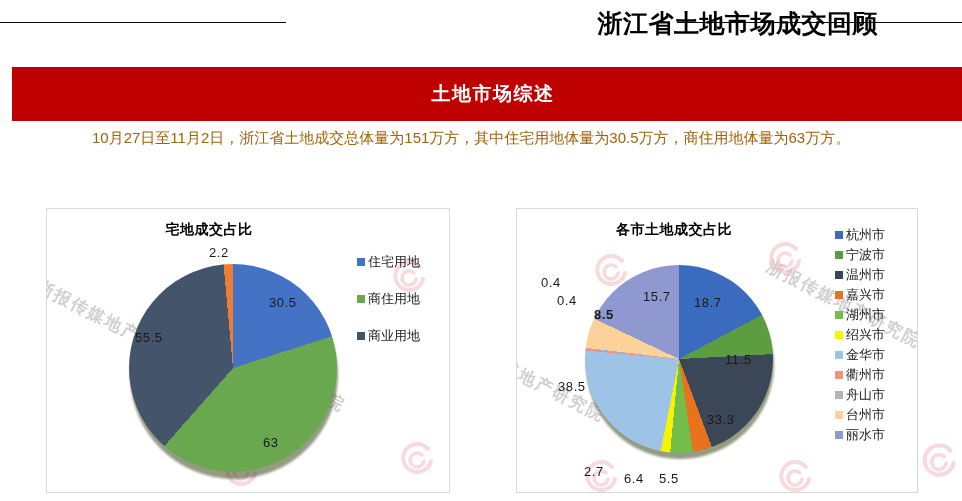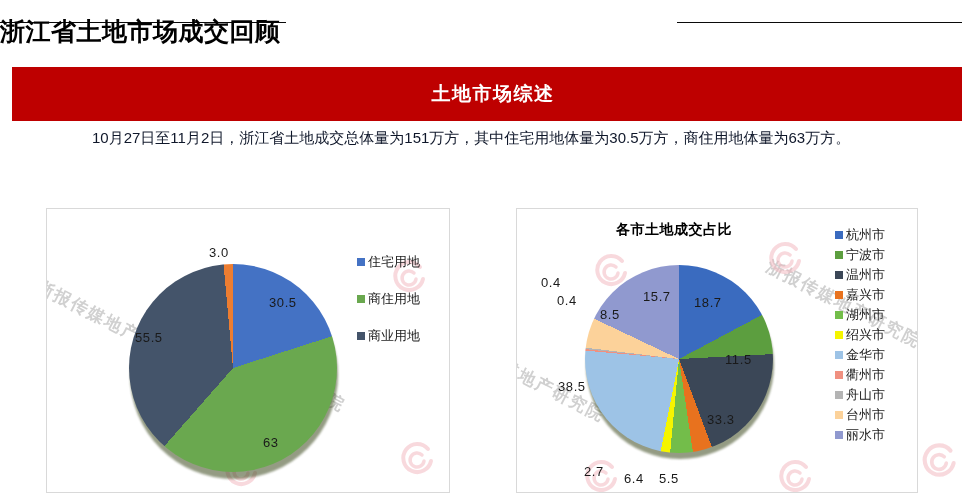--- a/index.html
+++ b/index.html
@@ -25,23 +25,23 @@
   .header-rule {
     position: absolute;
     top: 22px;
     height: 0;
     border-top: 1.6px solid #0a0a0a;
   }
   .header-rule.left  { left: 0px;   width: 286px; }
   .header-rule.right { left: 677px; width: 285px; }
   .page-title {
     position: absolute;
-    left: 0; top: 14px;
+    left: 0; top: 6px;
     width: 878px;
-    text-align: left;
+    text-align: right;
     font-size: 25px;
     font-weight: bold;
     letter-spacing: 0.5px;
     line-height: 34px;
     white-space: nowrap;
   }
 
   
   .banner {
     position: absolute;
@@ -59,21 +59,21 @@
     letter-spacing: 1.5px;
   }
 
   
   .intro {
     position: absolute;
     left: 92px; top: 124px;
     width: 800px;
     font-size: 15px;
     line-height: 28px;
-    color: #0f172a;
+    color: #a16207;
     text-align: justify;
   }
 
   
   .chart-box {
     position: absolute;
     top: 208px;
     height: 283px;
     background: #ffffff;
     border: 1px solid #d9d9d9;
@@ -170,20 +170,21 @@
 </div>
 
 <div class="banner">
   <span class="banner-title">土地市场综述</span>
 </div>
 
 <div class="intro">10月27日至11月2日，浙江省土地成交总体量为151万方，其中住宅用地体量为30.5万方，商住用地体量为63万方。</div>
 
 <div class="chart-box left">
 
+  <div class="chart-title">宅地成交占比</div>
 
   <div class="wm-text" style="left:-4px; top:66px; transform:rotate(27deg); transform-origin:left top;">浙报传媒地产研究院</div>
   <div class="wm-text" style="left:150px; top:110px; transform:rotate(27deg); transform-origin:left top;">浙报传媒地产研究院</div>
   <svg class="wm-logo" style="left:196px; top:62px;" width="44" height="44" viewBox="0 0 44 44">
     <path d="M33 12 A14 14 0 1 0 36 24" stroke="#f2b5bd" stroke-width="4" fill="none" stroke-linecap="round"></path>
     <path d="M27 18 A7 7 0 1 0 29 24" stroke="#f2b5bd" stroke-width="3.5" fill="none" stroke-linecap="round"></path>
   </svg>
   <svg class="wm-logo" style="left:172px; top:240px;" width="44" height="44" viewBox="0 0 44 44">
     <path d="M33 12 A14 14 0 1 0 36 24" stroke="#f2b5bd" stroke-width="4" fill="none" stroke-linecap="round"></path>
     <path d="M27 18 A7 7 0 1 0 29 24" stroke="#f2b5bd" stroke-width="3.5" fill="none" stroke-linecap="round"></path>
@@ -200,21 +201,21 @@
   <div class="pie-wrap" style="left:82px; top:55px; width:212px; height:216px;">
     <div class="pie-shadow" style="left:1px; top:7px; width:208px; height:208px;"></div>
     <div class="pie" style="left:0px; top:0px; width:208px; height:208px;
                 background: conic-gradient(from 0deg,
                   #4472c4 0deg 72.2deg,
                   #6aa84f 72.2deg 221.3deg,
                   #44546a 221.3deg 354.8deg,
                   #ed7d31 354.8deg 360deg);"></div>
   </div>
 
-  <div class="slice-label" style="left:162px; top:36px;">3.0</div>
+  <div class="slice-label" style="left:162px; top:36px;">2.2</div>
   <div class="slice-label" style="left:222px; top:86px;">30.5</div>
   <div class="slice-label" style="left:88px; top:121px;">55.5</div>
   <div class="slice-label" style="left:216px; top:226px;">63</div>
 
   <div class="legend left" style="left:310px; top:44px;">
     <div class="legend-item">
       <span class="legend-swatch" style="background:#4472c4;"></span>
       <span class="legend-label">住宅用地</span>
     </div>
     <div class="legend-item">
@@ -270,21 +271,21 @@
 
   <div class="slice-label" style="left:177px; top:86px;">18.7</div>
   <div class="slice-label" style="left:208px; top:143px;">11.5</div>
   <div class="slice-label" style="left:190px; top:203px;">33.3</div>
   <div class="slice-label" style="left:142px; top:262px;">5.5</div>
   <div class="slice-label" style="left:107px; top:262px;">6.4</div>
   <div class="slice-label" style="left:67px; top:255px;text-align:center;">2.7</div>
   <div class="slice-label" style="left:41px; top:170px;">38.5</div>
   <div class="slice-label" style="left:40px; top:84px;">0.4</div>
   <div class="slice-label" style="left:24px; top:66px;">0.4</div>
-  <div class="slice-label" style="left:83px; top:98px;">8.5</div>
+  <div class="slice-label" style="left:77px; top:98px;font-weight:bold;">8.5</div>
   <div class="slice-label" style="left:126px; top:80px;">15.7</div>
 
   <div class="legend right" style="left:318px; top:17px;">
     <div class="legend-item">
       <span class="legend-swatch" style="background:#3a6bbf;"></span>
       <span class="legend-label">杭州市</span>
     </div>
     <div class="legend-item">
       <span class="legend-swatch" style="background:#5c9e3f;"></span>
       <span class="legend-label">宁波市</span>

